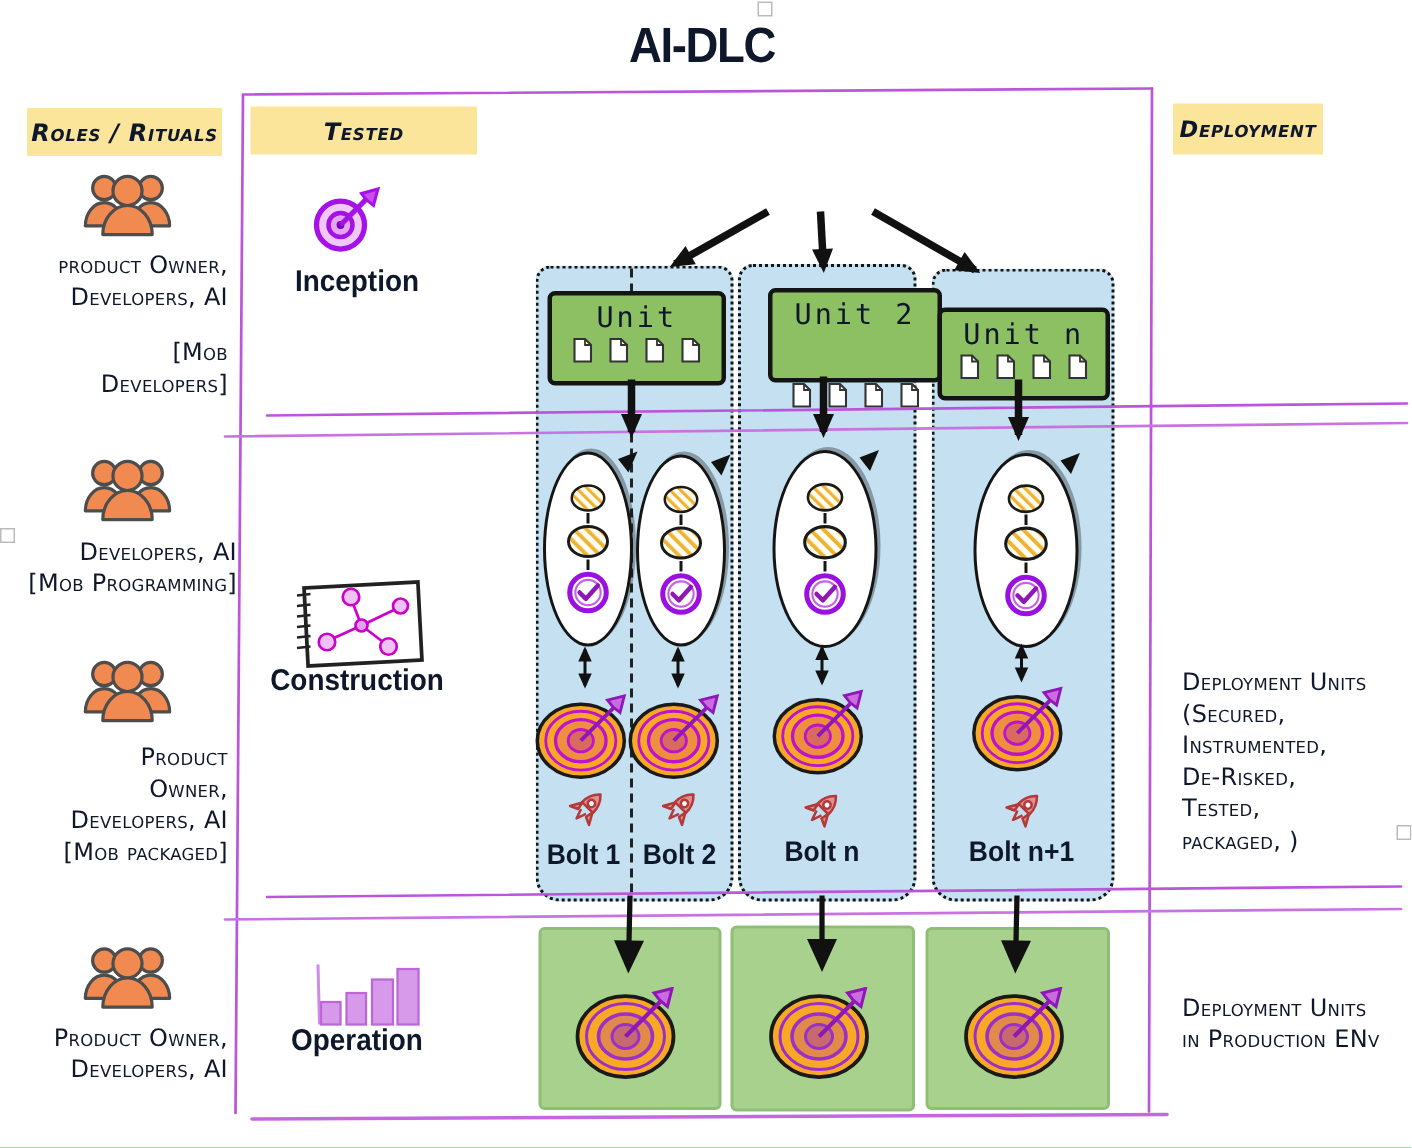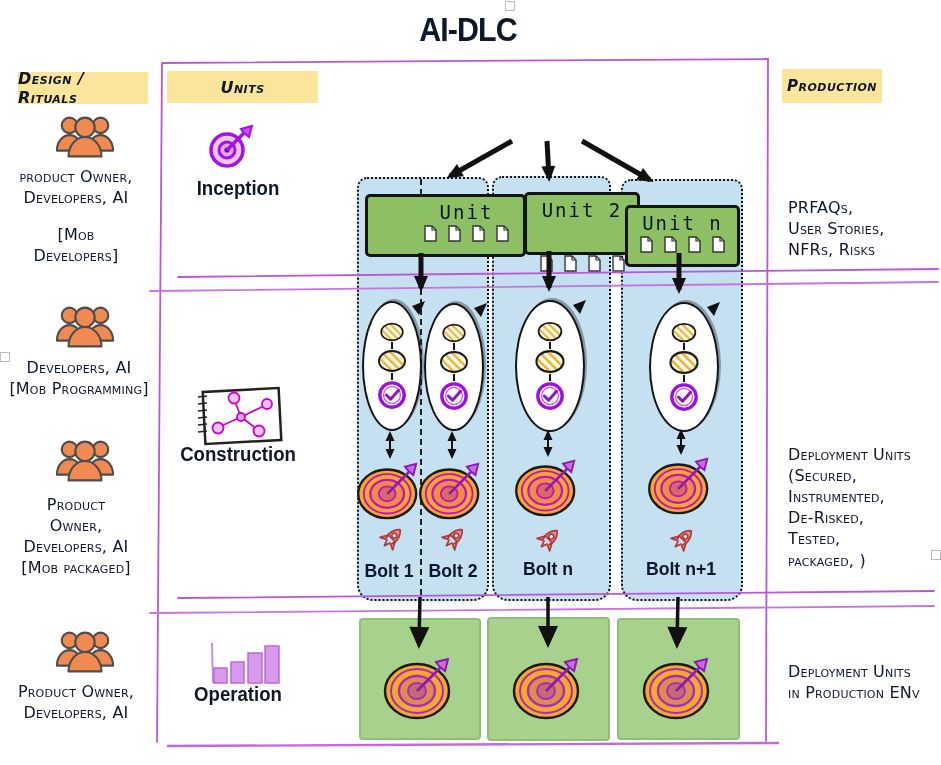--- a/index.html
+++ b/index.html
@@ -4,21 +4,21 @@
 <style>
   html,body{margin:0;padding:0;background:#fff;}
   .canvas{position:relative;width:941px;height:765px;background:#fff;overflow:hidden;
           font-family:"DejaVu Sans",sans-serif;color:#0f172a;border-bottom:6px solid #22c55e;}
   .abs{position:absolute;}
   .title{font-family:"Liberation Sans",sans-serif;font-weight:bold;font-size:33px;
          letter-spacing:-1px;transform:scaleX(.92);transform-origin:center;text-align:center;}
   .hdr{background:#FAE59B;display:flex;align-items:center;justify-content:center;
        font-style:italic;font-weight:bold;font-variant:small-caps;font-size:16px;letter-spacing:.5px;}
   .txt{font-variant:small-caps;font-size:16px;line-height:1.32;white-space:pre-line;letter-spacing:.2px;}
-  .center{text-align:center;}
+  .center{text-align:right;}
   .phase-label{font-family:"Liberation Sans",sans-serif;font-weight:bold;font-size:20px;
                text-align:center;transform:scaleX(.93);transform-origin:center;}
   .bolt-label{font-family:"Liberation Sans",sans-serif;font-weight:bold;font-size:19px;
               text-align:center;transform:scaleX(.93);transform-origin:center;z-index:5;}
   .bcont{background:#C4E0F1;border:2.5px dotted #141414;border-radius:10px 10px 16px 16px;z-index:2;}
   .dashline{border-left:2.5px dashed #222;width:0;z-index:3;}
   .unit-box{background:#8CC063;border:3px solid #141414;border-radius:5px;z-index:4;
             display:flex;flex-direction:column;align-items:center;justify-content:flex-start;}
   .unit-label{font-family:"DejaVu Sans Mono",monospace;font-size:19px;letter-spacing:2px;margin-top:4px;}
   .docrow{display:flex;gap:11px;margin-top:2px;}
@@ -44,23 +44,23 @@
       <rect width="6" height="6" fill="#FFFDF2"></rect>
       <line x1="1" y1="0" x2="1" y2="6" stroke="#F0B231" stroke-width="3"></line>
     </pattern>
   </defs>
 </svg>
 
 <div class="canvas">
 
   <div class="abs title" style="left:388px;top:11px;width:160px;">AI-DLC</div>
 
-  <div class="abs hdr" style="left:18px;top:72px;width:130px;height:32px;">Design / Rituals</div>
-  <div class="abs hdr" style="left:167px;top:71px;width:151px;height:32px;">Units</div>
-  <div class="abs hdr" style="left:782px;top:69px;width:100px;height:34px;font-size:15px;">Production</div>
+  <div class="abs hdr" style="left:18px;top:72px;width:130px;height:32px;">Roles / Rituals</div>
+  <div class="abs hdr" style="left:167px;top:71px;width:151px;height:32px;">Tested</div>
+  <div class="abs hdr" style="left:782px;top:69px;width:100px;height:34px;font-size:15px;">Deployment</div>
 
   <div class="abs" style="left:54px;top:111px;">
     <svg width="62" height="52" viewBox="0 0 64 52">
       <g stroke="#4d4d4d" stroke-width="2.2" fill="#F08A50" stroke-linejoin="round">
         <circle cx="16" cy="14" r="8"></circle>
           <path d="M3 40 a13 16 0 0 1 26 0 z"></path>
         <circle cx="48" cy="14" r="8"></circle>
           <path d="M35 40 a13 16 0 0 1 26 0 z"></path>
         <circle cx="32" cy="16" r="10"></circle>
           <path d="M15 46 a17 20 0 0 1 34 0 z"></path>
@@ -168,42 +168,42 @@
     </svg>
   </div>
   <div class="abs phase-label" style="left:158px;top:683px;width:160px;">Operation</div>
 
   <div class="abs bcont" style="left:357px;top:177px;width:128px;height:420px;"></div>
   <div class="abs bcont" style="left:492px;top:176px;width:115px;height:421px;"></div>
   <div class="abs bcont" style="left:621px;top:179px;width:118px;height:418px;"></div>
   <div class="abs dashline" style="left:420px;top:179px;height:416px;"></div>
 
 
-  <div class="abs unit-box" style="left:365px;top:194px;width:113px;height:57px;padding-left:42px;">
+  <div class="abs unit-box" style="left:365px;top:194px;width:113px;height:57px;">
     <div class="unit-label">Unit</div>
     <div class="docrow">
       <svg width="13" height="17" viewBox="0 0 13 17">
           <path d="M1 1 h7 l4 4 v11 h-11 z" fill="#fff" stroke="#333" stroke-width="1.4"></path>
           <path d="M8 1 v4 h4" fill="none" stroke="#333" stroke-width="1.2"></path>
         </svg>
       <svg width="13" height="17" viewBox="0 0 13 17">
           <path d="M1 1 h7 l4 4 v11 h-11 z" fill="#fff" stroke="#333" stroke-width="1.4"></path>
           <path d="M8 1 v4 h4" fill="none" stroke="#333" stroke-width="1.2"></path>
         </svg>
       <svg width="13" height="17" viewBox="0 0 13 17">
           <path d="M1 1 h7 l4 4 v11 h-11 z" fill="#fff" stroke="#333" stroke-width="1.4"></path>
           <path d="M8 1 v4 h4" fill="none" stroke="#333" stroke-width="1.2"></path>
         </svg>
       <svg width="13" height="17" viewBox="0 0 13 17">
           <path d="M1 1 h7 l4 4 v11 h-11 z" fill="#fff" stroke="#333" stroke-width="1.4"></path>
           <path d="M8 1 v4 h4" fill="none" stroke="#333" stroke-width="1.2"></path>
         </svg>
     </div>
   </div>
-  <div class="abs unit-box" style="left:524px;top:192px;width:110px;height:57px;gap:32px;">
+  <div class="abs unit-box" style="left:512px;top:192px;width:110px;height:57px;gap:32px;">
     <div class="unit-label">Unit 2</div>
     <div class="docrow">
       <svg width="13" height="17" viewBox="0 0 13 17">
           <path d="M1 1 h7 l4 4 v11 h-11 z" fill="#fff" stroke="#333" stroke-width="1.4"></path>
           <path d="M8 1 v4 h4" fill="none" stroke="#333" stroke-width="1.2"></path>
         </svg>
       <svg width="13" height="17" viewBox="0 0 13 17">
           <path d="M1 1 h7 l4 4 v11 h-11 z" fill="#fff" stroke="#333" stroke-width="1.4"></path>
           <path d="M8 1 v4 h4" fill="none" stroke="#333" stroke-width="1.2"></path>
         </svg>
@@ -422,23 +422,20 @@
     <svg width="72" height="62" viewBox="0 0 72 62">
         <ellipse cx="35" cy="33" rx="32" ry="27" fill="#F8A825" stroke="#1a1a1a" stroke-width="2.5"></ellipse>
         <ellipse cx="35" cy="33" rx="26" ry="22" fill="none" stroke="#9B30C9" stroke-width="2"></ellipse>
         <ellipse cx="35" cy="33" rx="18" ry="15" fill="#E18A49" stroke="#9B30C9" stroke-width="2.4"></ellipse>
         <ellipse cx="35" cy="33" rx="9" ry="8" fill="#C66A70" stroke="#9B30C9" stroke-width="2"></ellipse>
         <line x1="35" y1="33" x2="58" y2="10" stroke="#8F17B8" stroke-width="2.8"></line>
         <path d="M54 4 l12 -3 -3 12 -5 -4 z" fill="#CB6BE0" stroke="#8F17B8" stroke-width="2"></path>
       </svg>
   </div>
 
-  <div class="abs txt" style="left:788px;top:197px;width:150px;">PRFAQs,
-User Stories,
-NFRs, Risks</div>
   <div class="abs txt" style="left:788px;top:444px;width:152px;">Deployment Units
 (Secured,
 Instrumented,
 De-Risked,
 Tested,
 packaged, )</div>
   <div class="abs txt" style="left:788px;top:661px;width:152px;">Deployment Units
 in Production ENv</div>
 
   <div class="abs handle" style="left:505px;top:1px;"></div>

